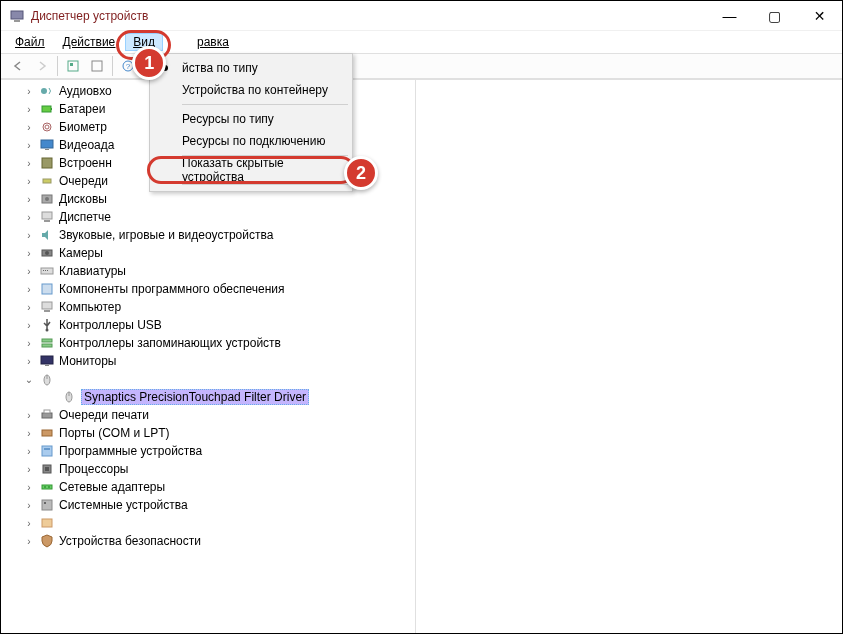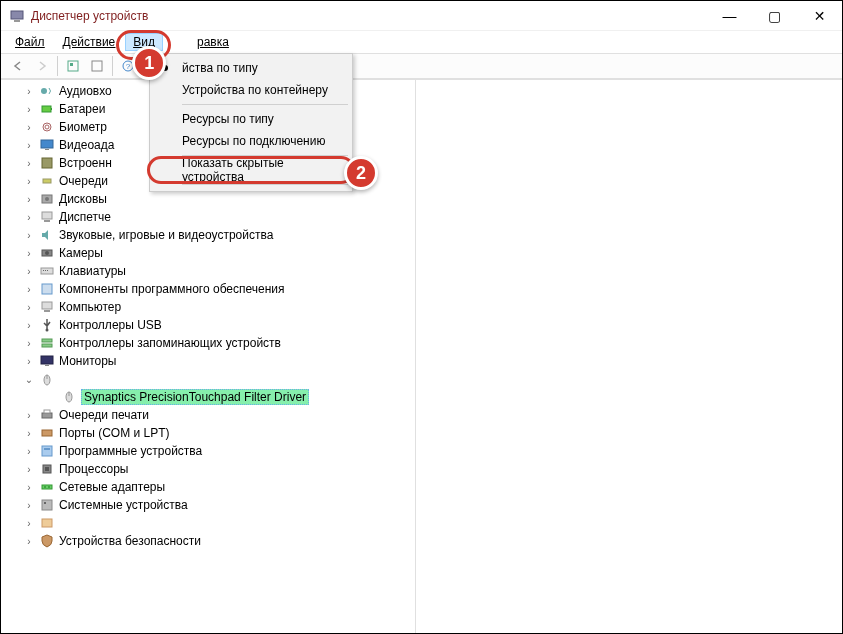--- a/index.html
+++ b/index.html
@@ -28,21 +28,21 @@
 .tbtn { width: 22px; height: 22px; display: flex; align-items: center; justify-content: center; border: 1px solid transparent; }
 .tbtn svg { display: block; }
 .tsep { width: 1px; height: 20px; background: #d0d0d0; margin: 0 2px; }
 .content { flex: 1; display: flex; border-top: 1px solid #e0e0e0; overflow: hidden; }
 .tree { width: 415px; border-right: 1px solid #e0e0e0; overflow-y: auto; padding: 2px 0; font-size: 12px; }
 .node { display: flex; align-items: center; height: 18px; padding-left: 22px; gap: 4px; white-space: nowrap; }
 .node .exp { width: 12px; text-align: center; color: #666; font-size: 10px; }
 .node .nicon { width: 16px; height: 16px; display: inline-flex; align-items: center; justify-content: center; }
 .node .nlabel { }
 .child { padding-left: 60px; display: flex; align-items: center; height: 18px; gap: 4px; }
-.child.selected .nlabel { background: #86efac; border: 1px dotted #66afe9; padding: 0 2px; }
+.child.selected .nlabel { background: #c4b5fd; border: 1px dotted #66afe9; padding: 0 2px; }
 .right { flex: 1; }
 </style>
 </head>
 <body>
 
 <div class="window">
 
   <div class="titlebar">
     <span class="icon">
       <svg width="16" height="16" viewBox="0 0 16 16">

